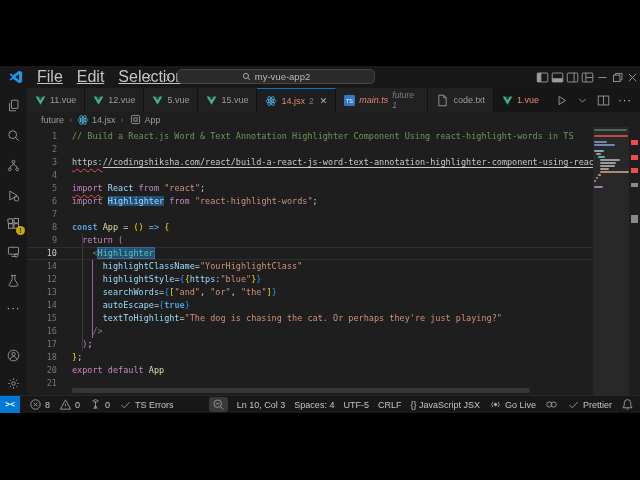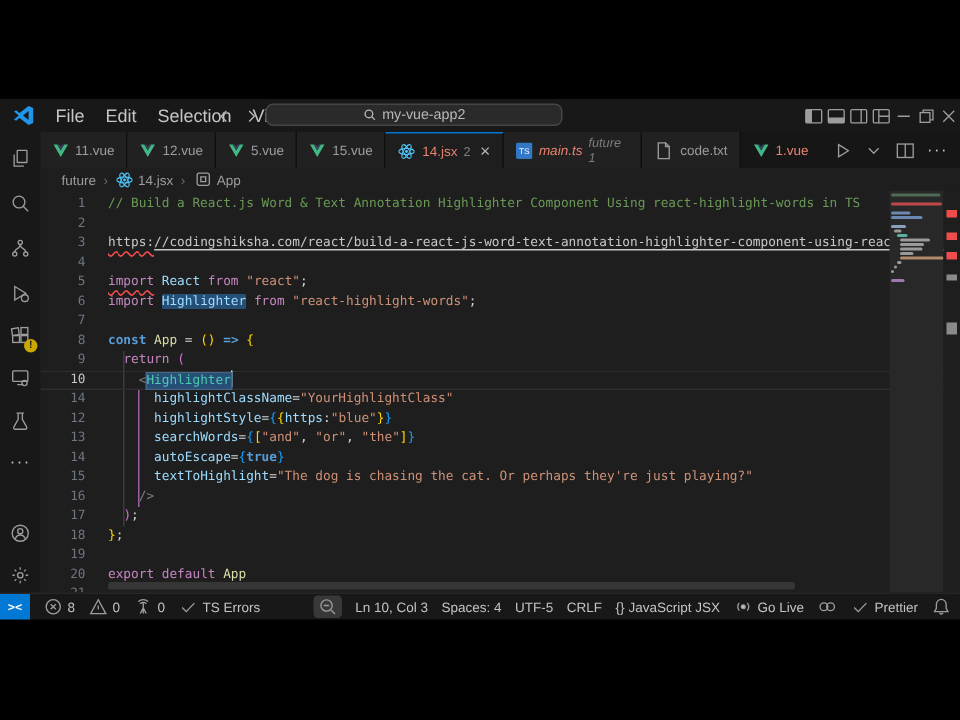--- a/index.html
+++ b/index.html
@@ -8,21 +8,21 @@
   .letterbox{position:absolute;left:0;width:640px;background:#000;}
   #lb-top{top:0;height:66px;}
   #lb-bottom{top:412px;height:68px;}
   .window{position:absolute;left:0;top:66px;width:640px;height:346px;background:#1e1e1e;}
 
   
   .titlebar{position:absolute;left:0;top:0;width:640px;height:22px;background:#181818;
             border-bottom:1px solid #262626;}
   .vscode-logo{position:absolute;left:9px;top:4px;width:14px;height:14px;}
   .menus{position:absolute;left:30px;top:0;height:22px;display:flex;align-items:center;}
-  .menu-item{font-size:12px;color:#c5c5c5;padding:0 7px;cursor:default;}
+  .menu-item{font-size:16px;color:#c5c5c5;padding:0 7px;cursor:default;text-decoration:underline;}
   .nav-arrow{position:absolute;top:3px;width:16px;height:16px;display:flex;align-items:center;justify-content:center;}
   #nav-back{left:141px;}#nav-fwd{left:159px;}
   .cmd-center{position:absolute;left:177px;top:3px;width:198px;height:15px;background:#2a2a2a;
               border:1px solid #454545;border-radius:5px;display:flex;align-items:center;justify-content:center;
               gap:4px;font-size:9.5px;color:#b8b8b8;box-sizing:border-box;}
   .win-controls{position:absolute;right:0;top:0;height:22px;display:flex;align-items:center;}
   .win-btn{width:15px;height:22px;display:flex;align-items:center;justify-content:center;}
 
   
   .activitybar{position:absolute;left:0;top:22px;width:27px;height:307px;background:#181818;}
@@ -434,21 +434,20 @@
         <div class="code-row"><span class="ln">9</span><span class="lt"><span class="tx">  </span><span class="kw">return</span><span class="tx"> </span><span class="b2">(</span></span></div>
         <div class="code-row active-line"><span class="ln">10</span><span class="lt"><span class="tx">    </span><span class="ag">&lt;</span><span class="cp hl2">Highlighter</span><span class="cur"></span></span></div>
         <div class="code-row"><span class="ln">14</span><span class="lt"><span class="tx">      </span><span class="at">highlightClassName</span><span class="tx">=</span><span class="st">"YourHighlightClass"</span></span></div>
         <div class="code-row"><span class="ln">12</span><span class="lt"><span class="tx">      </span><span class="at">highlightStyle</span><span class="tx">=</span><span class="b3">{</span><span class="b1">{</span><span class="at">https</span><span class="tx">:</span><span class="st">"blue"</span><span class="b1">}</span><span class="b3">}</span></span></div>
         <div class="code-row"><span class="ln">13</span><span class="lt"><span class="tx">      </span><span class="at">searchWords</span><span class="tx">=</span><span class="b3">{</span><span class="b1">[</span><span class="st">"and"</span><span class="tx">, </span><span class="st">"or"</span><span class="tx">, </span><span class="st">"the"</span><span class="b1">]</span><span class="b3">}</span></span></div>
         <div class="code-row"><span class="ln">14</span><span class="lt"><span class="tx">      </span><span class="at">autoEscape</span><span class="tx">=</span><span class="b3">{</span><span class="kb">true</span><span class="b3">}</span></span></div>
         <div class="code-row"><span class="ln">15</span><span class="lt"><span class="tx">      </span><span class="at">textToHighlight</span><span class="tx">=</span><span class="st">"The dog is chasing the cat. Or perhaps they're just playing?"</span></span></div>
         <div class="code-row"><span class="ln">16</span><span class="lt"><span class="tx">    </span><span class="ag">/&gt;</span></span></div>
         <div class="code-row"><span class="ln">17</span><span class="lt"><span class="tx">  </span><span class="b2">)</span><span class="tx">;</span></span></div>
         <div class="code-row"><span class="ln">18</span><span class="lt"><span class="b1">}</span><span class="tx">;</span></span></div>
-        <div class="code-row"><span class="ln">19</span><span class="lt"></span></div>
         <div class="code-row"><span class="ln">20</span><span class="lt"><span class="kw">export</span><span class="tx"> </span><span class="kw">default</span><span class="tx"> </span><span class="fn">App</span></span></div>
         <div class="code-row"><span class="ln">21</span><span class="lt"></span></div>
       </div>
     <div class="minimap" id="minimap">
         <div class="mm-row" style="top: 2px; left: 1px; width: 33px; background: rgb(78, 106, 85);"></div>
         <div class="mm-row" style="top: 8px; left: 1px; width: 34px; background: rgb(192, 72, 72);"></div>
         <div class="mm-row" style="top: 14px; left: 1px; width: 13px; background: rgb(106, 136, 176);"></div>
         <div class="mm-row" style="top: 17px; left: 1px; width: 21px; background: rgb(106, 136, 176);"></div>
         <div class="mm-row" style="top: 23px; left: 1px; width: 10px; background: rgb(138, 160, 192);"></div>
         <div class="mm-row" style="top: 26px; left: 3px; width: 5px; background: rgb(154, 154, 154);"></div>

